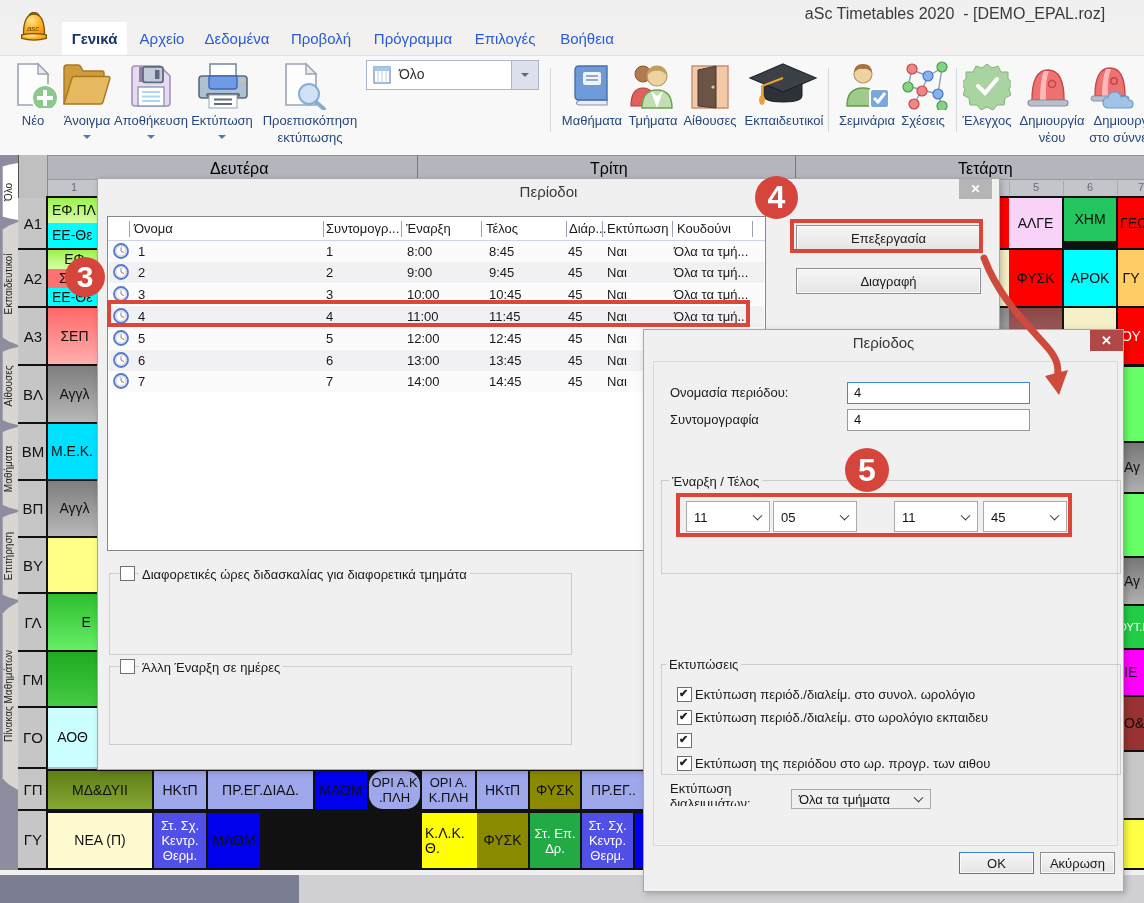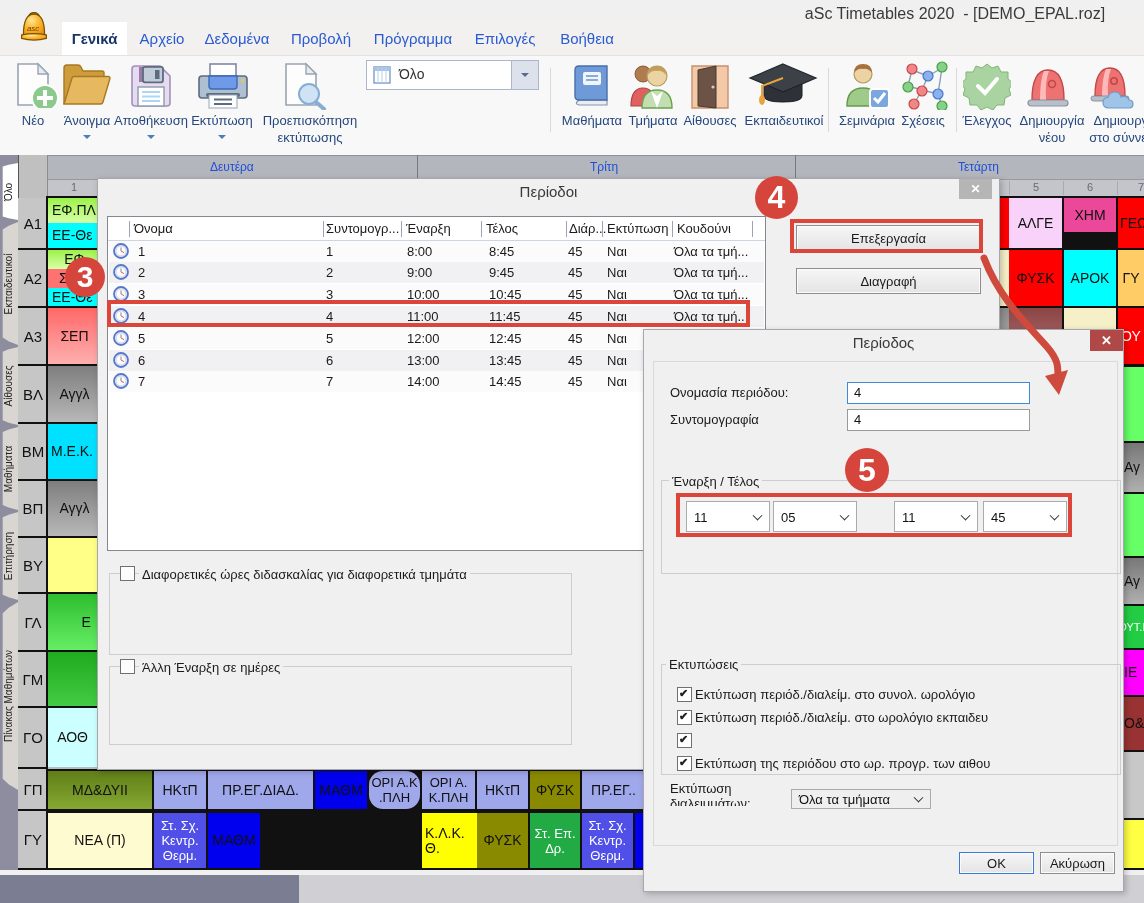--- a/index.html
+++ b/index.html
@@ -15,21 +15,21 @@
 .tlabel2{position:absolute;font-size:13px;color:#26477d;text-align:center;white-space:nowrap;}
 .tsep{position:absolute;top:68px;height:64px;width:1px;background:#d9d9d9;}
 .darr{position:absolute;width:0;height:0;border-left:4px solid transparent;border-right:4px solid transparent;border-top:4px solid #4a7ebb;}
 #grid{left:0;top:155px;width:1144px;height:748px;background:#b9bbc3;}
 #tabstrip{left:0;top:155px;width:18px;height:715px;background:#8d8d9f;}
 .vtab{position:absolute;left:1px;width:17px;background:#d9d6d2;color:#222;font-size:10px;clip-path:polygon(100% 0,100% 100%,45% 97%,10% 94%,10% 6%,45% 3%);}
 .vtab span{position:absolute;left:2px;top:50%;transform:translateY(-50%) rotate(180deg);writing-mode:vertical-rl;white-space:nowrap;}
 #rowhdr{left:18px;top:155px;width:30px;height:715px;background:#c0c0c0;border-left:1px solid #555;}
 .rh{position:absolute;left:18px;width:30px;background:#c6c6c6;border-bottom:2px solid #111;box-sizing:border-box;color:#111;font-size:15px;display:flex;align-items:center;justify-content:center;}
 #dayband{left:48px;top:155px;width:1096px;height:25px;background:#b4b6be;border-bottom:1px solid #999;border-top:1px solid #90909a;box-sizing:border-box;}
-.dayname{position:absolute;top:160px;font-size:12px;color:#1d4ed8;}
+.dayname{position:absolute;top:160px;font-size:16px;color:#000000;}
 .daysep{position:absolute;top:155px;width:1px;height:25px;background:#77777f;}
 #numrow{left:48px;top:180px;width:1096px;height:16px;background:#c3c5cb;}
 .colnum{position:absolute;top:181px;font-size:11px;color:#666a78;}
 .cell{position:absolute;overflow:hidden;font-size:14px;color:#111;display:flex;align-items:center;justify-content:center;text-align:center;line-height:15px;}
 .dlg{position:absolute;background:#f0f0f0;border:1px solid #a8a8ac;box-shadow:2px 2px 6px rgba(0,0,0,0.22);}
 .dlgtitle{position:absolute;left:0;top:4px;width:100%;text-align:center;font-size:15px;color:#3a3a3a;}
 .btn{position:absolute;background:linear-gradient(#f6f6f6,#e4e4e4);border:1px solid #8e8e8e;box-shadow:inset 0 0 0 1px #fbfbfb;font-size:13px;color:#1a1a1a;display:flex;align-items:center;justify-content:center;}
 .gbox{position:absolute;border:1px solid #cdcdcd;}
 .gcap{position:absolute;background:#f0f0f0;font-size:13px;color:#1a1a1a;padding:0 3px;white-space:nowrap;}
 .cb{position:absolute;width:13px;height:13px;background:#fff;border:1px solid #707070;}
@@ -280,21 +280,21 @@
 <div class="cell" style="left:48px;top:424px;width:53px;height:55px;background:#00e0ff;justify-content:flex-start;padding-left:3px;">Μ.Ε.Κ.</div>
 <div class="cell" style="left:48px;top:481px;width:53px;height:55px;background:linear-gradient(#7e7e7e,#b8b8b8);">Αγγλ</div>
 <div class="cell" style="left:48px;top:538px;width:53px;height:54px;background:#ffff88;"></div>
 <div class="cell" style="left:48px;top:594px;width:53px;height:56px;background:linear-gradient(#2ebe2e,#66ee66);">&nbsp;&nbsp;&nbsp;&nbsp;&nbsp;&nbsp;E</div>
 <div class="cell" style="left:48px;top:652px;width:53px;height:54px;background:linear-gradient(#1faa1f,#44cc44);"></div>
 <div class="cell" style="left:48px;top:708px;width:53px;height:59px;background:#ccffff;">ΑΟΘ&nbsp;</div>
 <div class="cell" style="left:998px;top:198px;width:11px;height:50px;background:#ff0000;justify-content:flex-start;">
       <span style="margin-left:-8px;">Κ</span>
     </div>
 <div class="cell" style="left:1009px;top:198px;width:53px;height:50px;background:#f9d2f9;">ΑΛΓΕ</div>
-<div class="cell" style="left:1064px;top:198px;width:52px;height:34px;background:#ec4899;">ΧΗΜ</div>
+<div class="cell" style="left:1064px;top:198px;width:52px;height:43px;background:#22c55e;">ΧΗΜ</div>
 <div class="cell" style="left:1118px;top:198px;width:26px;height:50px;background:#ff0000;justify-content:flex-start;padding-left:2px;">ΓΕΩ</div>
 <div class="cell" style="left:998px;top:250px;width:11px;height:56px;background:#f5f0c8;"></div>
 <div class="cell" style="left:1009px;top:250px;width:53px;height:56px;background:#ff0000;">ΦΥΣΚ</div>
 <div class="cell" style="left:1064px;top:250px;width:52px;height:56px;background:#00ffff;">ΑΡΟΚ</div>
 <div class="cell" style="left:1118px;top:250px;width:26px;height:56px;background:#ffcc66;">ΓΥ</div>
 <div class="cell" style="left:998px;top:308px;width:11px;height:56px;background:linear-gradient(#8a8a8a,#c0c0c0);"></div>
 <div class="cell" style="left:1009px;top:308px;width:53px;height:56px;background:linear-gradient(#8a4444,#b87a7a);"></div>
 <div class="cell" style="left:1064px;top:308px;width:52px;height:56px;background:#f5f0c8;"></div>
 <div class="cell" style="left:1118px;top:308px;width:26px;height:56px;background:#ff0000;color:#fff;">ΟΥ</div>
 <div class="cell" style="left:1124px;top:367px;width:20px;height:74px;background:#66ff66;"></div>

